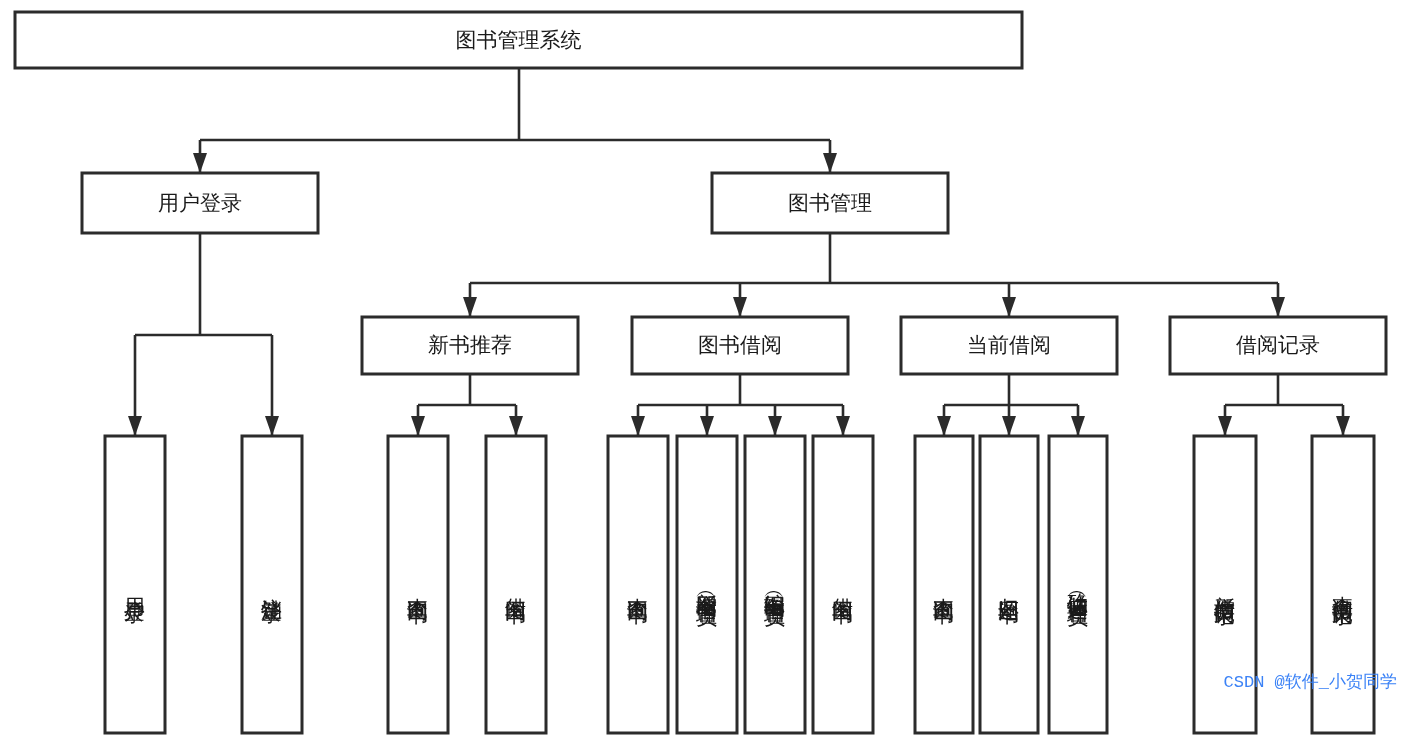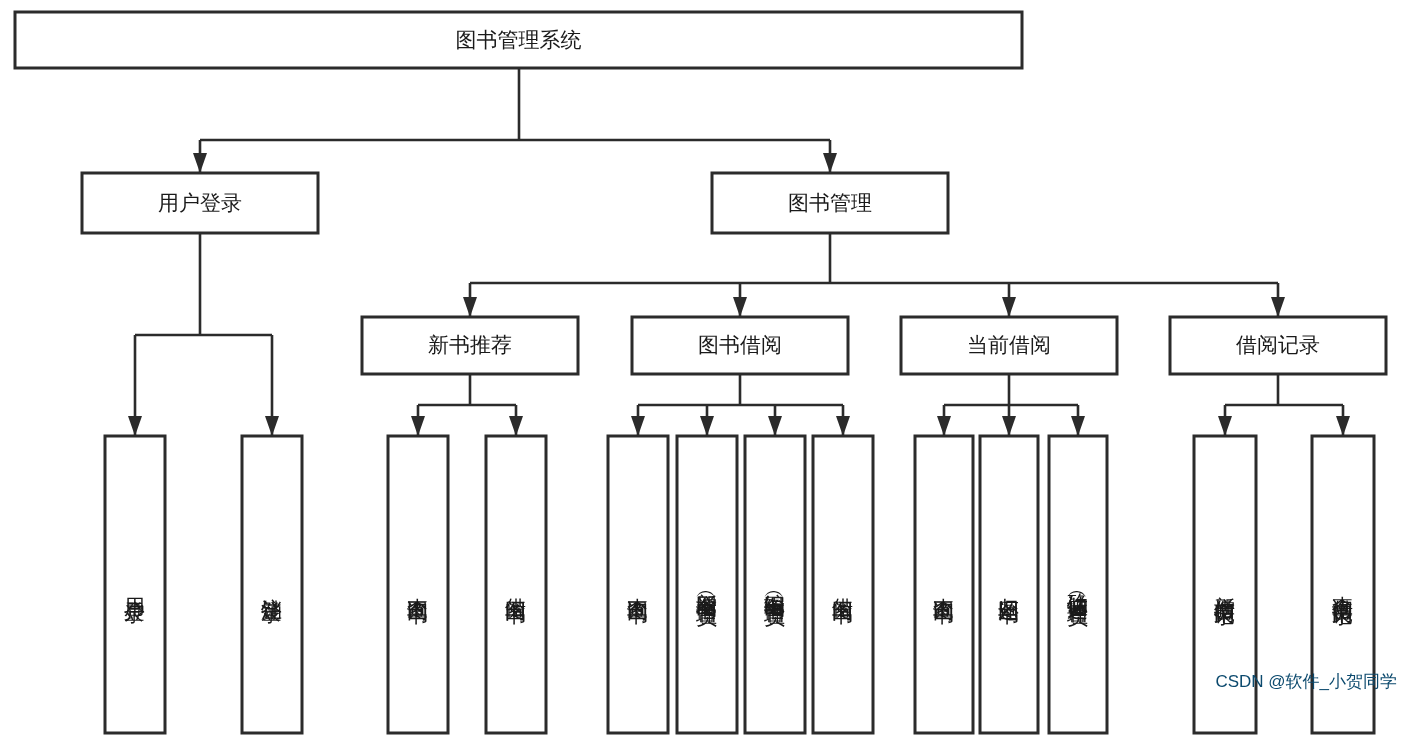--- a/index.html
+++ b/index.html
@@ -66,23 +66,23 @@
     text-orientation: upright;
     letter-spacing: 2px;
     line-height: 1;
     white-space: nowrap;
     text-align: center;
   }
   .watermark {
     position: absolute;
     right: 8px;
     bottom: 6px;
-    font-family: Liberation Sans, sans-serif;
+    font-family: Liberation Mono, monospace;
     font-size: 17px;
-    color: #0c4a6e;
+    color: #3b82f6;
     white-space: nowrap;
     user-select: none;
   }
 </style>
 </head>
 <body>
 
 <div id="chart-root">
   <svg id="diagram-svg" width="1405" height="747" viewBox="0 0 1405 747">
     <g id="connectors-layer">

